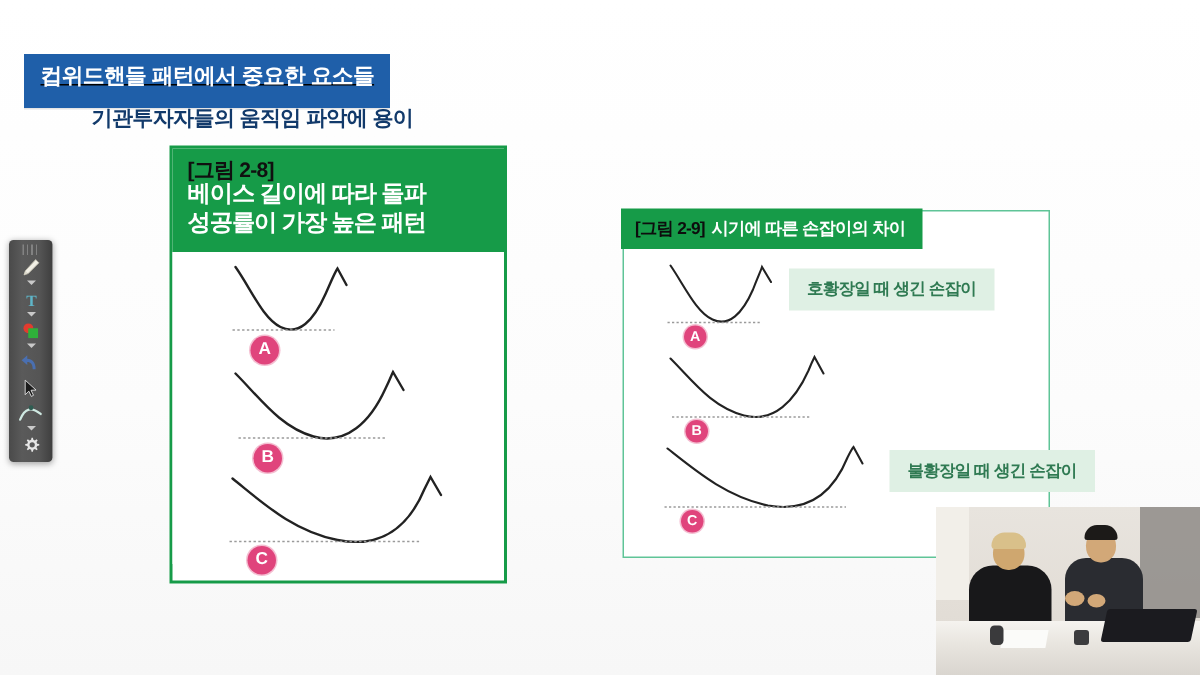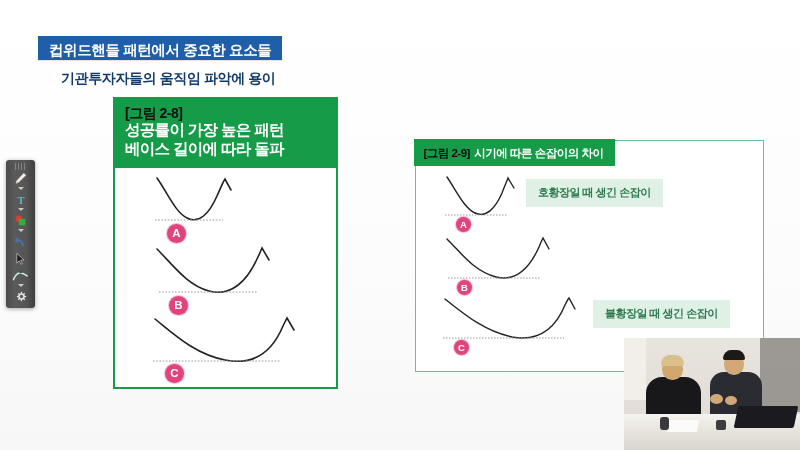--- a/index.html
+++ b/index.html
@@ -8,24 +8,25 @@
     background:#fdfdfd;
     font-family:"Liberation Sans","DejaVu Sans",sans-serif;
     overflow:hidden;
     position:relative;
   }
   #stage{position:absolute;left:0;top:0;width:800px;height:450px;
     background:linear-gradient(180deg,#ffffff 0%,#fcfcfc 60%,#f7f7f7 100%);}
 
   
   .title-bar{
-    position:absolute;left:38px;top:36px;
+    position:absolute;left:16px;top:36px;
     background:#1f5fa9;
-    padding:5px 11px 0 11px;
+    padding:5px 11px 12px 11px;
     box-shadow:0 1px 0 rgba(0,0,0,.10);
+    text-decoration:underline;
   }
   .title-bar span{
     color:#ffffff;font-weight:bold;font-size:14.5px;letter-spacing:-.4px;
     white-space:nowrap;
   }
   .subtitle{
     position:absolute;left:33px;top:70px;
     color:#123a6b;font-weight:bold;font-size:14px;letter-spacing:-.4px;
     white-space:nowrap;
     margin-left:28px;
@@ -44,21 +45,21 @@
     letter-spacing:-.5px;line-height:1.15;
   }
   .fig-left-head .line{
     display:block;color:#ffffff;font-weight:bold;font-size:15.5px;
     letter-spacing:-.7px;line-height:1.22;
   }
   .fig-left-body{position:relative;height:208px;background:#fff;}
 
   
   .fig-right{
-    position:absolute;left:415px;top:140px;width:349px;height:232px;
+    position:absolute;left:415px;top:140px;width:285px;height:232px;
     border:1.6px solid #5fc497;box-sizing:border-box;background:#ffffff;padding-left:44px;
   }
   .fig-right-head{
     position:absolute;left:-1.6px;top:-1.6px;
     background:#169b48;padding:4px 12px 5px 9px;white-space:nowrap;
   }
   .fig-right-head .tag{color:#0d0d0d;font-weight:bold;font-size:11.5px;letter-spacing:-.5px;}
   .fig-right-head .txt{color:#ffffff;font-weight:bold;font-size:11.5px;letter-spacing:-.5px;}
   .fig-right-body{position:absolute;left:0;top:26px;right:0;bottom:0;}
 
@@ -125,22 +126,22 @@
 <div id="stage">
 
   <div class="title-bar">
     <span>컵위드핸들 패턴에서 중요한 요소들</span>
   </div>
   <div class="subtitle">기관투자자들의 움직임 파악에 용이</div>
 
   <div class="fig-left">
     <div class="fig-left-head">
       <span class="tag">[그림 2-8]</span>
+      <span class="line">베이스 길이에 따라 돌파</span>
       <span class="line">성공률이 가장 높은 패턴</span>
-      <span class="line">베이스 길이에 따라 돌파</span>
     </div>
     <div class="fig-left-body">
 
       <div class="pat" style="left:38px;top:6px;">
         <svg width="110" height="58" viewBox="0 0 110 58">
           <path d="M4,4 C14,18 22,38 34,44 C46,50 56,40 64,22 C68,13 70,8 72,5 L78,16" fill="none" stroke="#222" stroke-width="1.6" stroke-linecap="round"></path>
           <line x1="2" y1="46" x2="70" y2="46" stroke="#9a9a9a" stroke-width="1" stroke-dasharray="1.6 1.6"></line>
         </svg>
         <div class="badge" style="left:14px;top:50px;">A</div>
       </div>

